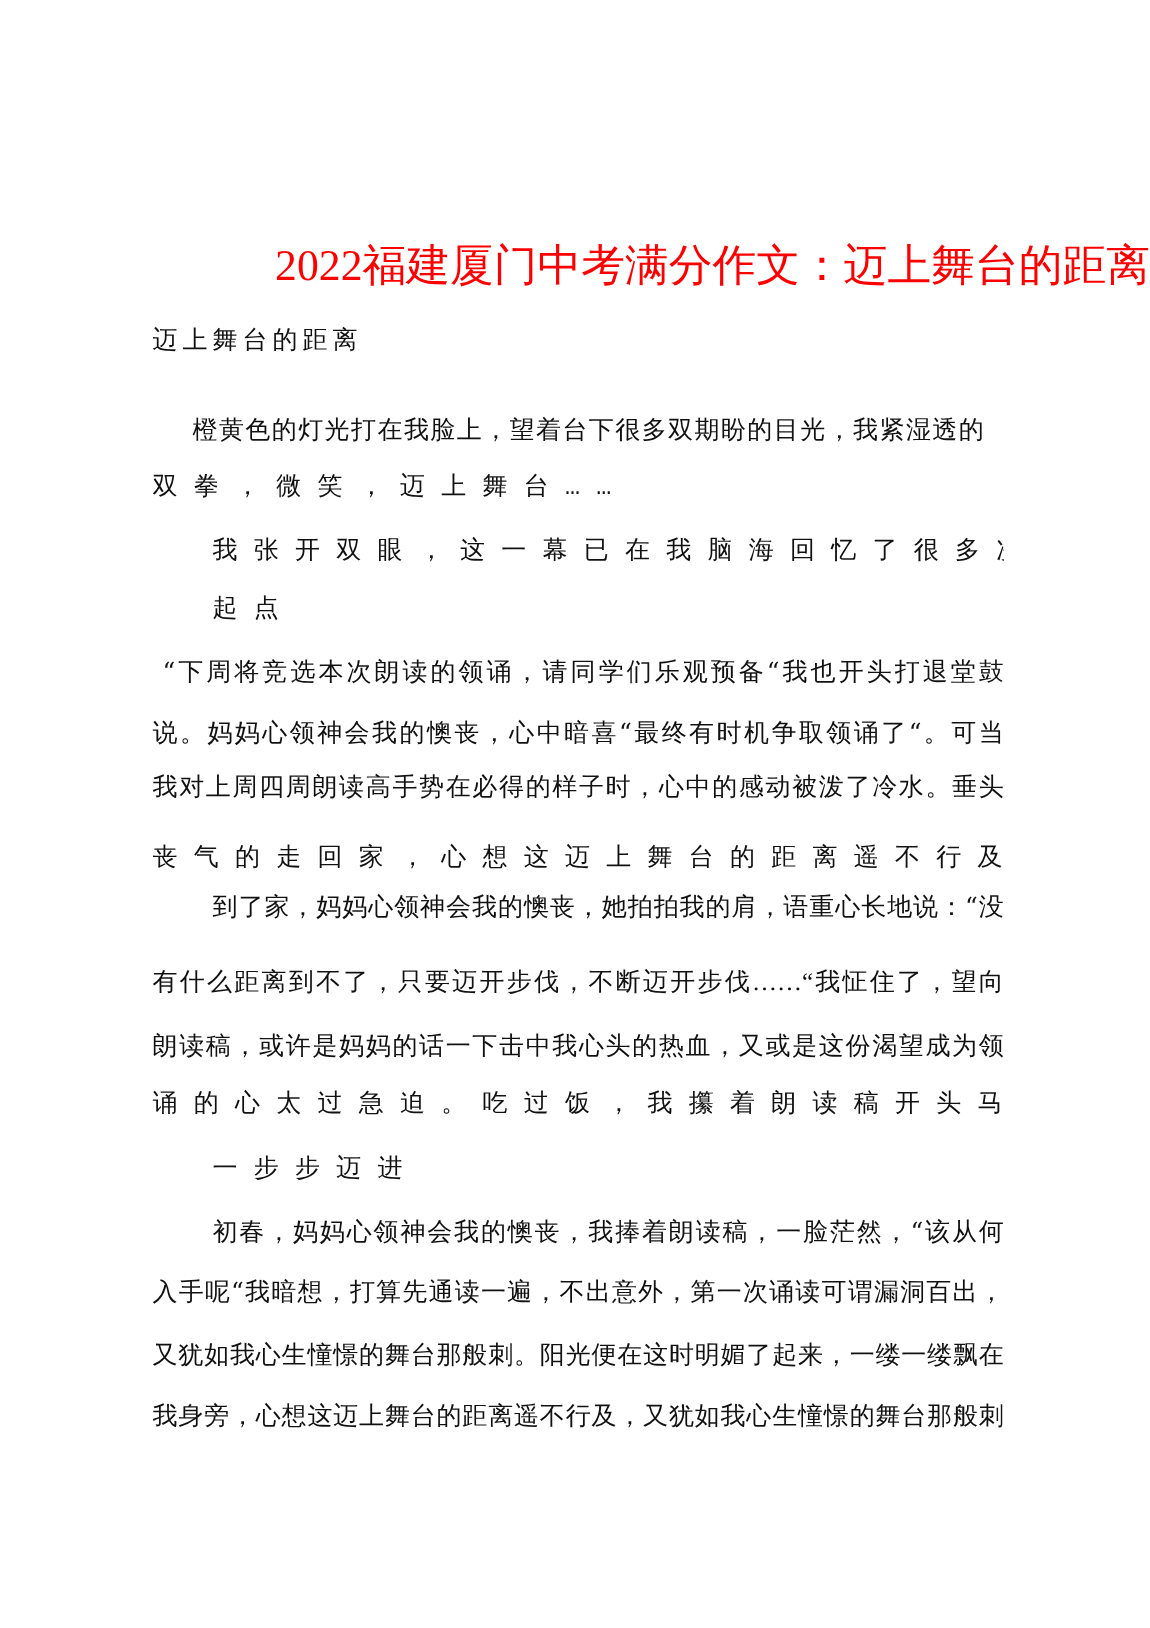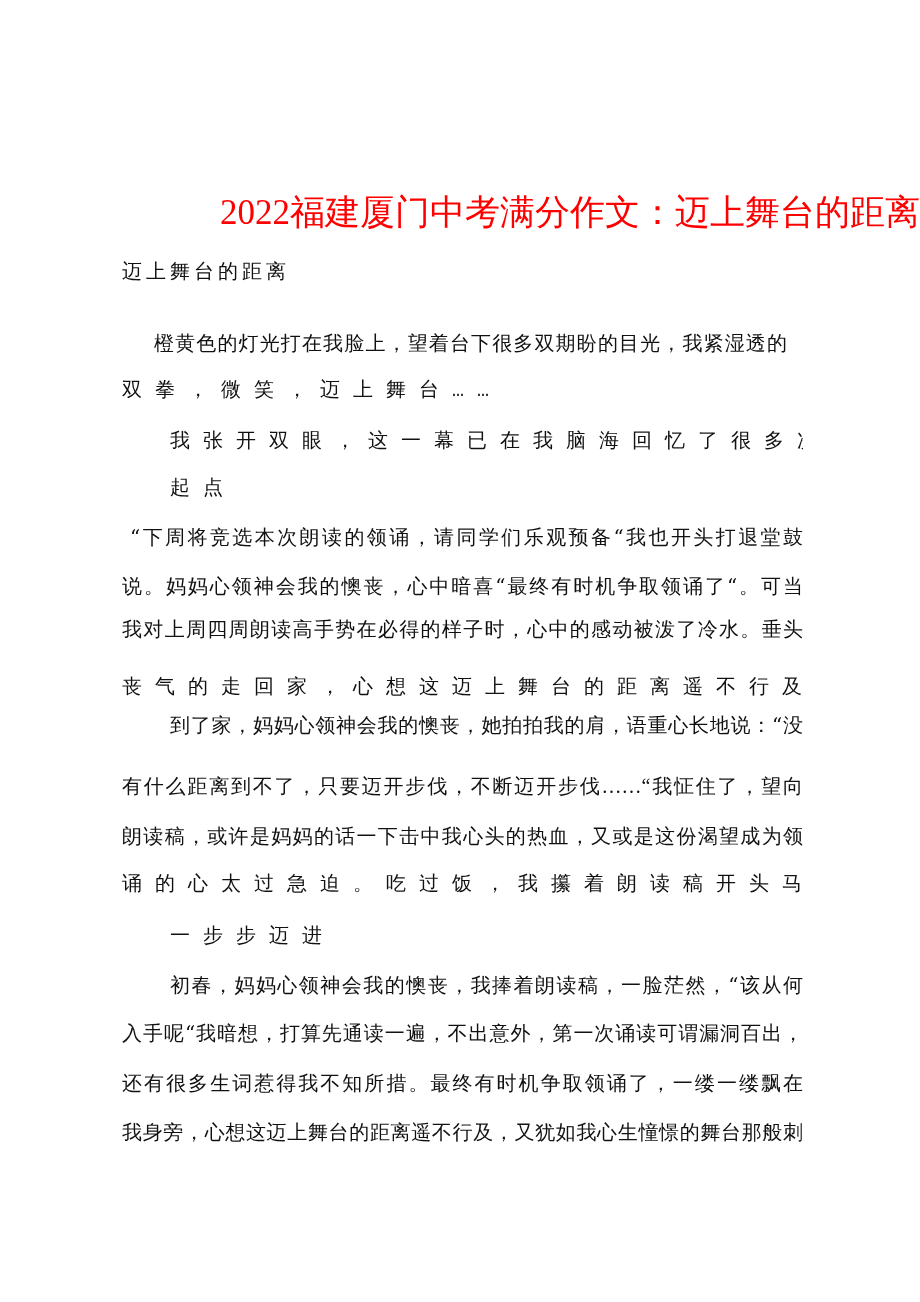--- a/index.html
+++ b/index.html
@@ -73,16 +73,16 @@
       <div class="line" style="top: 571px; left: 122px; width: 681px;">说。妈妈心领神会我的懊丧，心中暗喜“最终有时机争取领诵了“。可当</div>
       <div class="line" style="top: 590px; left: 122px; width: 681px; margin-top: 24px;">我对上周四周朗读高手势在必得的样子时，心中的感动被泼了冷水。垂头</div>
       <div class="line short" style="top: 673px; left: 122px; width: 681px;">丧气的走回家，心想这迈上舞台的距离遥不行及，我也开头打退堂鼓。</div>
       <div class="line" style="top: 710px; left: 170px; width: 633px;">到了家，妈妈心领神会我的懊丧，她拍拍我的肩，语重心长地说：“没</div>
       <div class="line" style="top: 771px; left: 122px; width: 681px; font-family: Liberation Serif, serif;">有什么距离到不了，只要迈开步伐，不断迈开步伐……“我怔住了，望向</div>
       <div class="line" style="top: 821px; left: 122px; width: 681px;">朗读稿，或许是妈妈的话一下击中我心头的热血，又或是这份渴望成为领</div>
       <div class="line short" style="top: 870px; left: 122px; width: 681px;">诵的心太过急迫。吃过饭，我攥着朗读稿开头马不停蹄的练习。</div>
       <div class="line short" style="top: 922px; left: 170px; width: 633px;">一步步迈进</div>
       <div class="line" style="top: 970px; left: 170px; width: 633px;">初春，妈妈心领神会我的懊丧，我捧着朗读稿，一脸茫然，“该从何</div>
       <div class="line" style="top: 1018px; left: 122px; width: 681px;">入手呢“我暗想，打算先通读一遍，不出意外，第一次诵读可谓漏洞百出，</div>
-      <div class="line" style="top: 1068px; left: 122px; width: 681px;">还有很多生词惹得我不知所措。最终有时机争取领诵了，一缕一缕飘在</div>
+      <div class="line" style="top: 1068px; left: 122px; width: 681px;">又犹如我心生憧憬的舞台那般刺。阳光便在这时明媚了起来，一缕一缕飘在</div>
       <div class="line" style="top: 1117px; left: 122px; width: 681px;">我身旁，心想这迈上舞台的距离遥不行及，又犹如我心生憧憬的舞台那般刺</div>
     </div>
 </div>
 
 </body></html>

